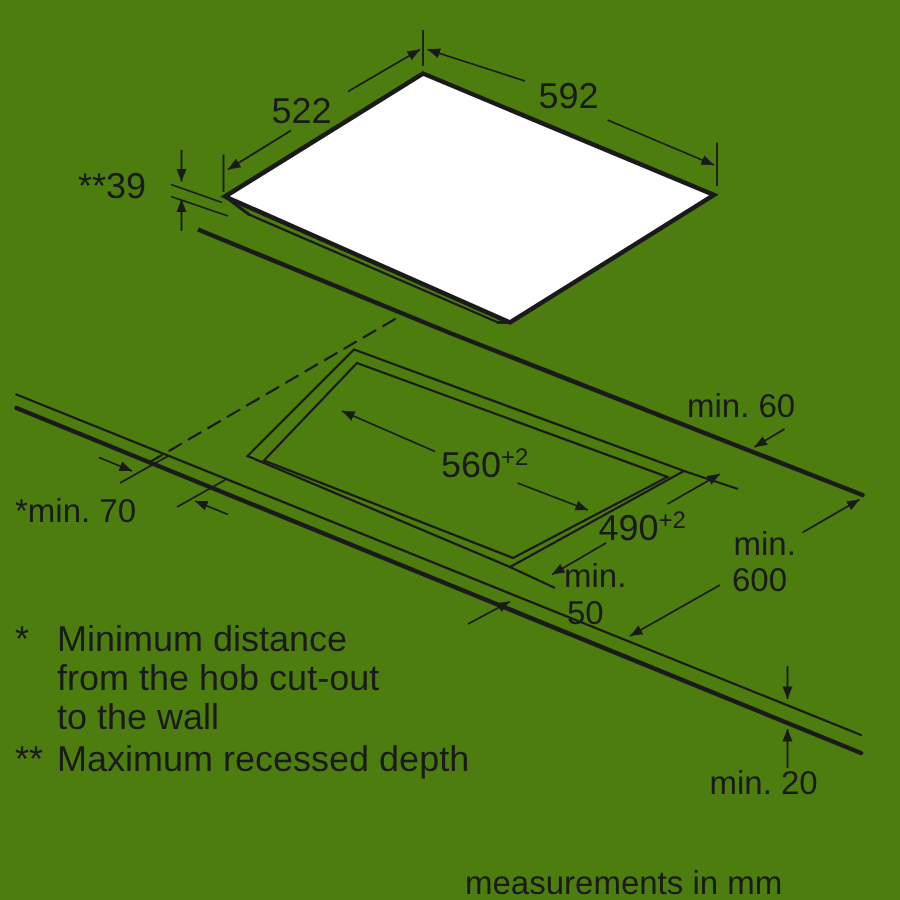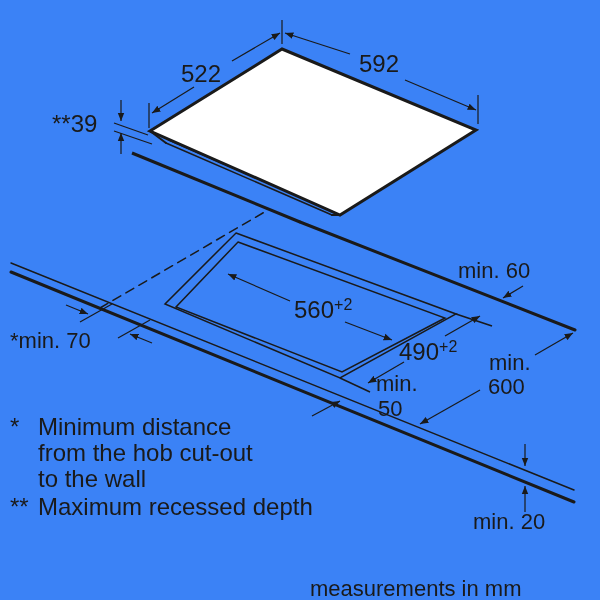--- a/index.html
+++ b/index.html
@@ -1,16 +1,16 @@
 <!DOCTYPE html>
 <html><head>
   <meta charset="utf-8">
   <style>
     html, body { margin: 0; padding: 0; background: #ffffff; }
-    #canvas { position: relative; width: 600px; height: 600px; background: #3b82f6; overflow: hidden; }
+    #canvas { position: relative; width: 600px; height: 600px; background: #4d7c0f; overflow: hidden; }
     svg { position: absolute; left: 0; top: 0; }
     .lbl { font-family: "Liberation Sans", sans-serif; fill: #1a1a1a; }
     .note { position: absolute; font-family: "Liberation Sans", sans-serif; color: #1a1a1a; font-size: 24px; line-height: 26px; white-space: nowrap; }
   </style>
 </head>
 <body>
 
 <div id="canvas">
   <svg width="600" height="600" viewBox="0 0 600 600">
     <defs>

